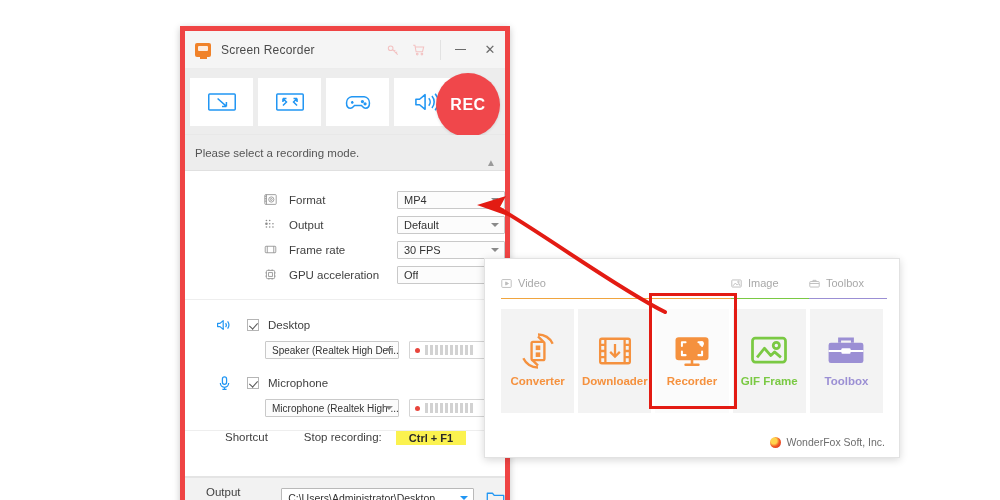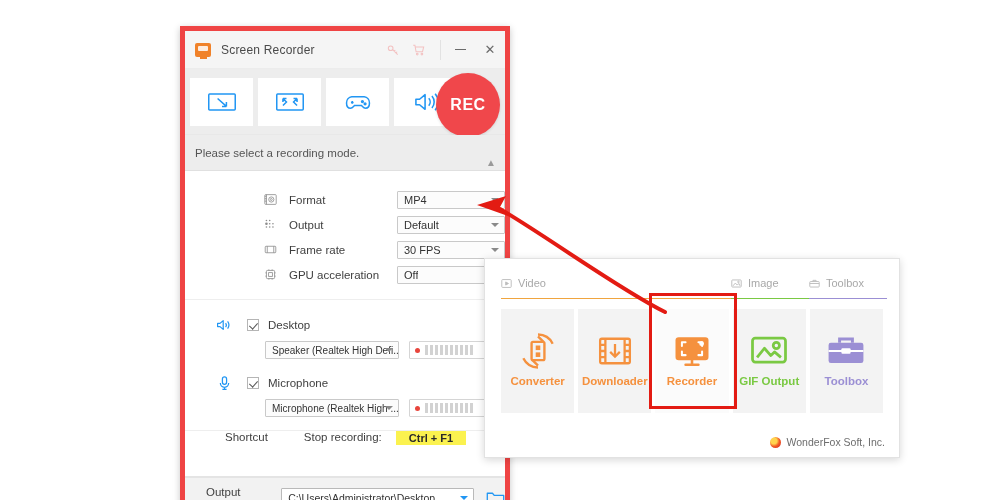--- a/index.html
+++ b/index.html
@@ -520,21 +520,21 @@
     </div>
 
     <div class="tile">
       <div class="tile-icon c-green">
         <svg width="44" height="44" viewBox="0 0 48 48" fill="none" stroke="currentColor" stroke-width="3">
           <rect x="6" y="10" width="36" height="26" rx="3"></rect>
           <path d="M11 31l8-10 7 8 4-4 7 6" stroke-linejoin="round"></path>
           <circle cx="32" cy="18" r="3.4"></circle>
         </svg>
       </div>
-      <div class="tile-label c-green">GIF Output</div>
+      <div class="tile-label c-green">GIF Frame</div>
     </div>
 
     <div class="tile">
       <div class="tile-icon c-purple">
         <svg width="44" height="44" viewBox="0 0 48 48" fill="none">
           <rect x="5" y="15" width="38" height="22" rx="2.5" fill="currentColor"></rect>
           <path d="M17 15v-4h14v4" stroke="currentColor" stroke-width="3.2" fill="none"></path>
           <path d="M5 24h38" stroke="#ffffff" stroke-width="2.4"></path>
           <rect x="19" y="21" width="10" height="6" rx="1.2" fill="#ffffff"></rect>
         </svg>

